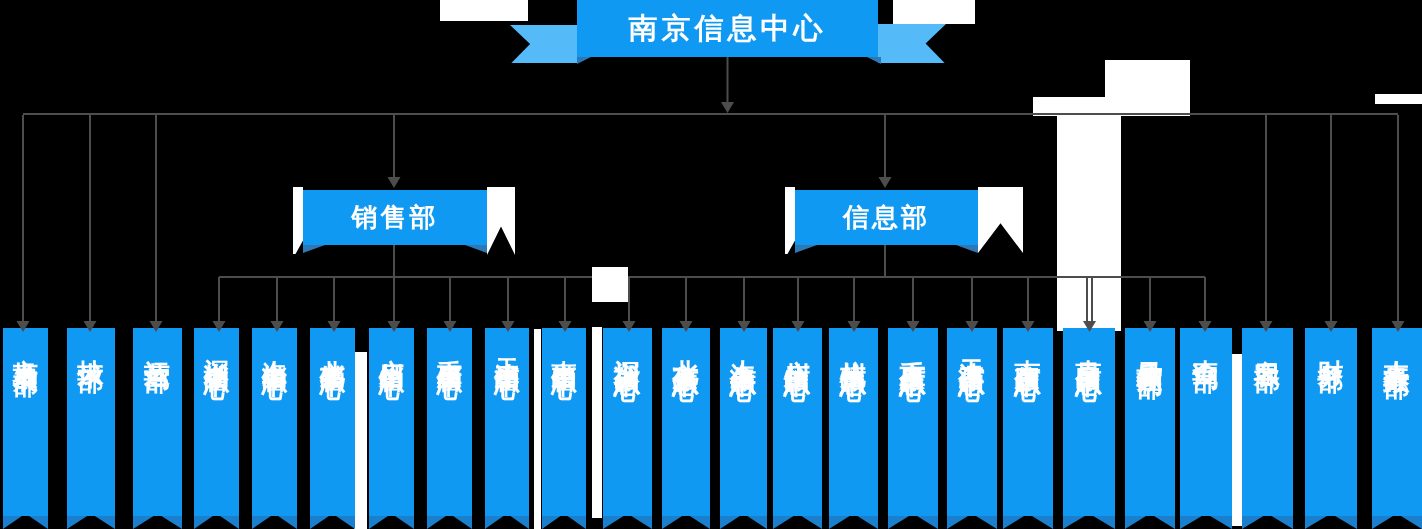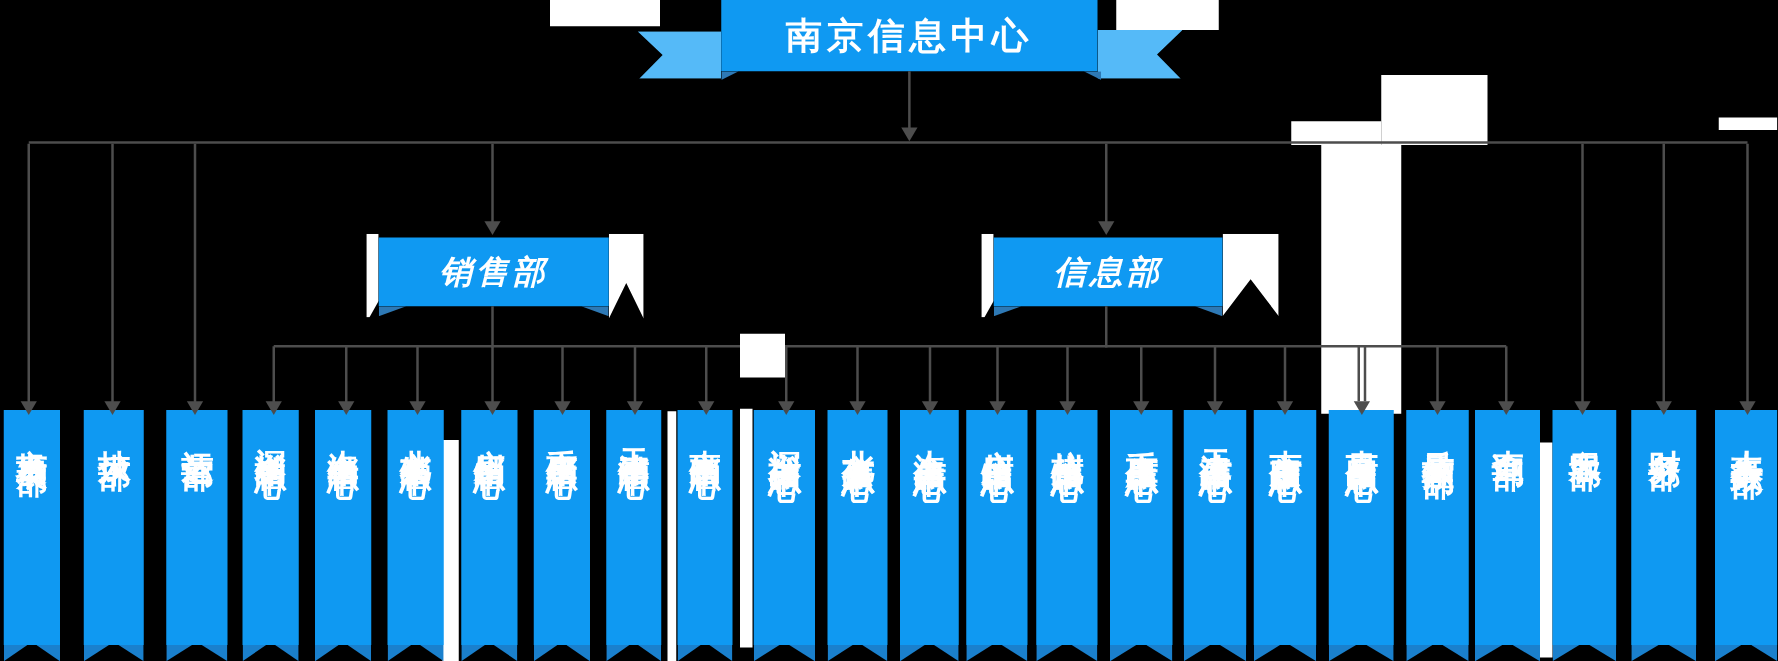--- a/index.html
+++ b/index.html
@@ -8,21 +8,21 @@
     font-family:"DejaVu Sans","Liberation Sans",sans-serif;
     --blue:#0f99f2;--light:#55baf8;--fold:#2e79b5;--leaffold:#1a80cd;--line:#4d4d4d;--txt:#fff;
   }
   .white-mask{position:absolute;background:#fff;}
   .banner-rect{
     position:absolute;background:var(--blue);color:var(--txt);
     display:flex;align-items:center;justify-content:center;
     font-weight:bold;white-space:nowrap;
   }
   .root-rect{font-size:29px;letter-spacing:4px;}
-  .dept-rect{font-size:26px;letter-spacing:3px;font-style:italic;}
+  .dept-rect{font-size:26px;letter-spacing:3px;}
   .tail{position:absolute;}
   .leaf{position:absolute;}
   .leaf-body{position:absolute;left:0;top:0;width:100%;background:var(--blue);}
   .leaf-label{
     position:absolute;top:11px;left:50%;transform:translateX(-50%);
     writing-mode:vertical-rl;text-orientation:upright;
     color:var(--txt);font-weight:bold;font-size:26px;letter-spacing:3px;line-height:1;
   }
   .leaf-tails{position:absolute;left:0;width:100%;height:13px;}
   .leaf-tail-l{position:absolute;left:0;top:0;width:100%;height:100%;background:var(--leaffold);

